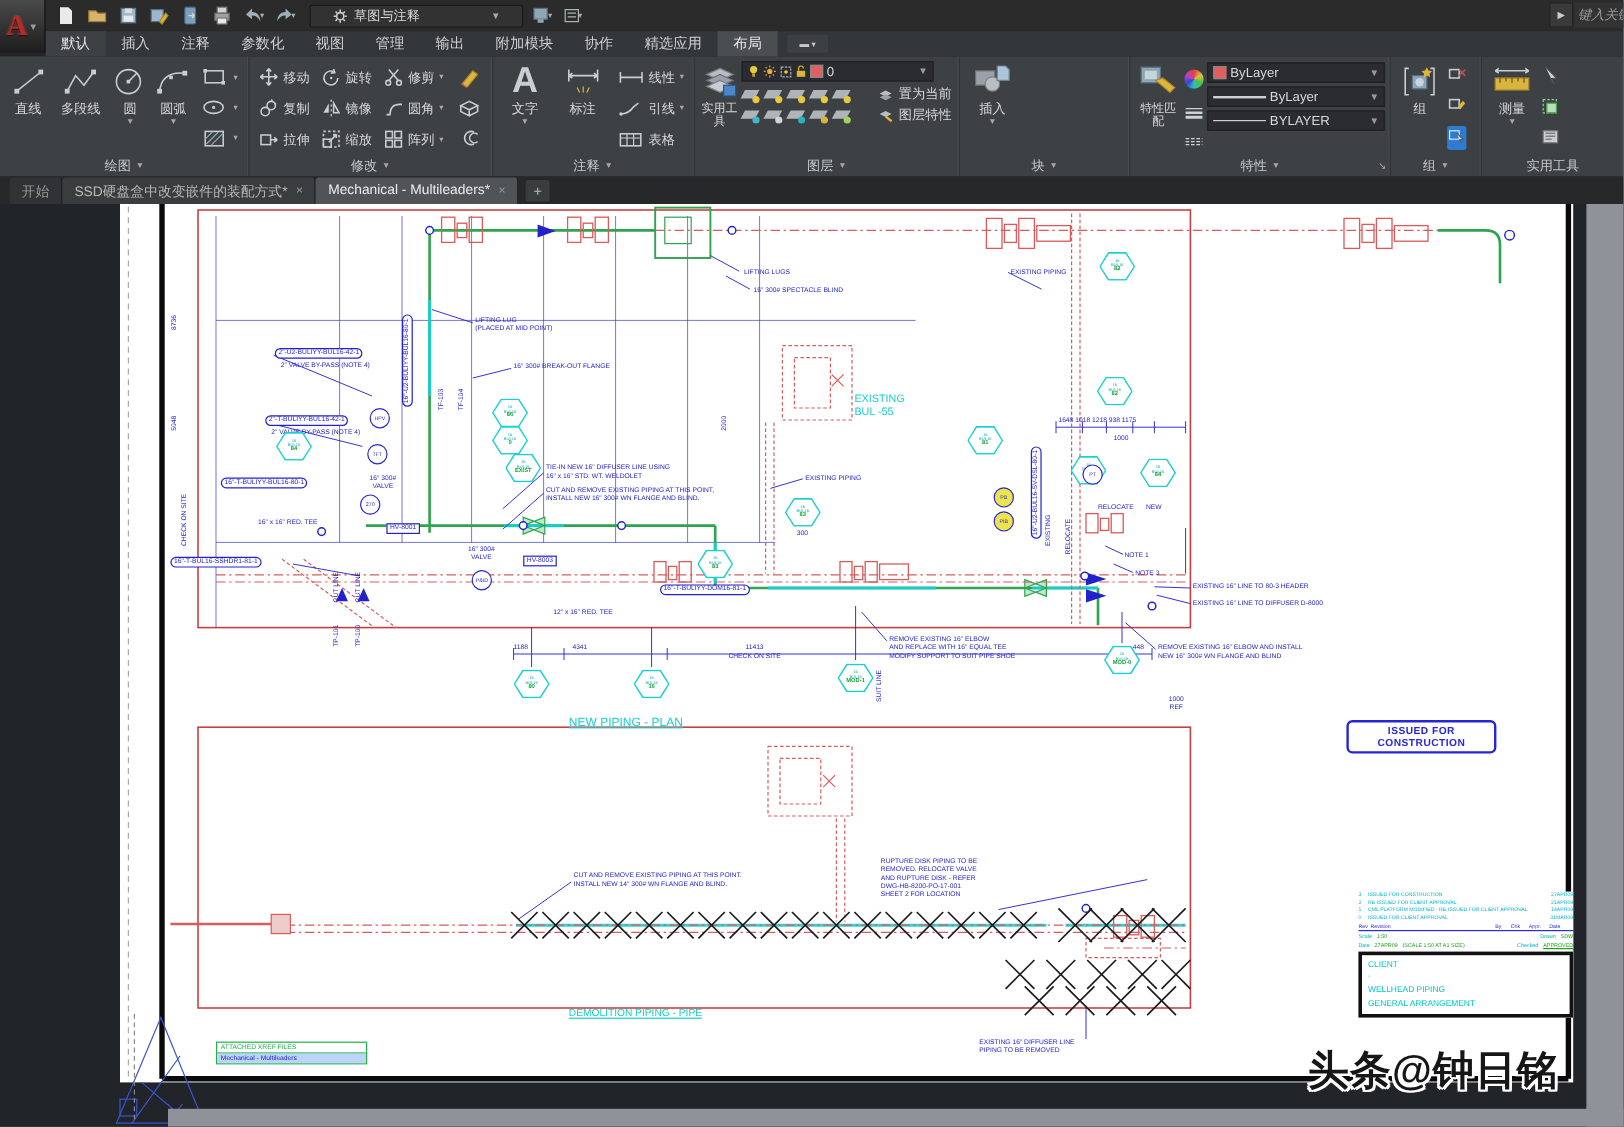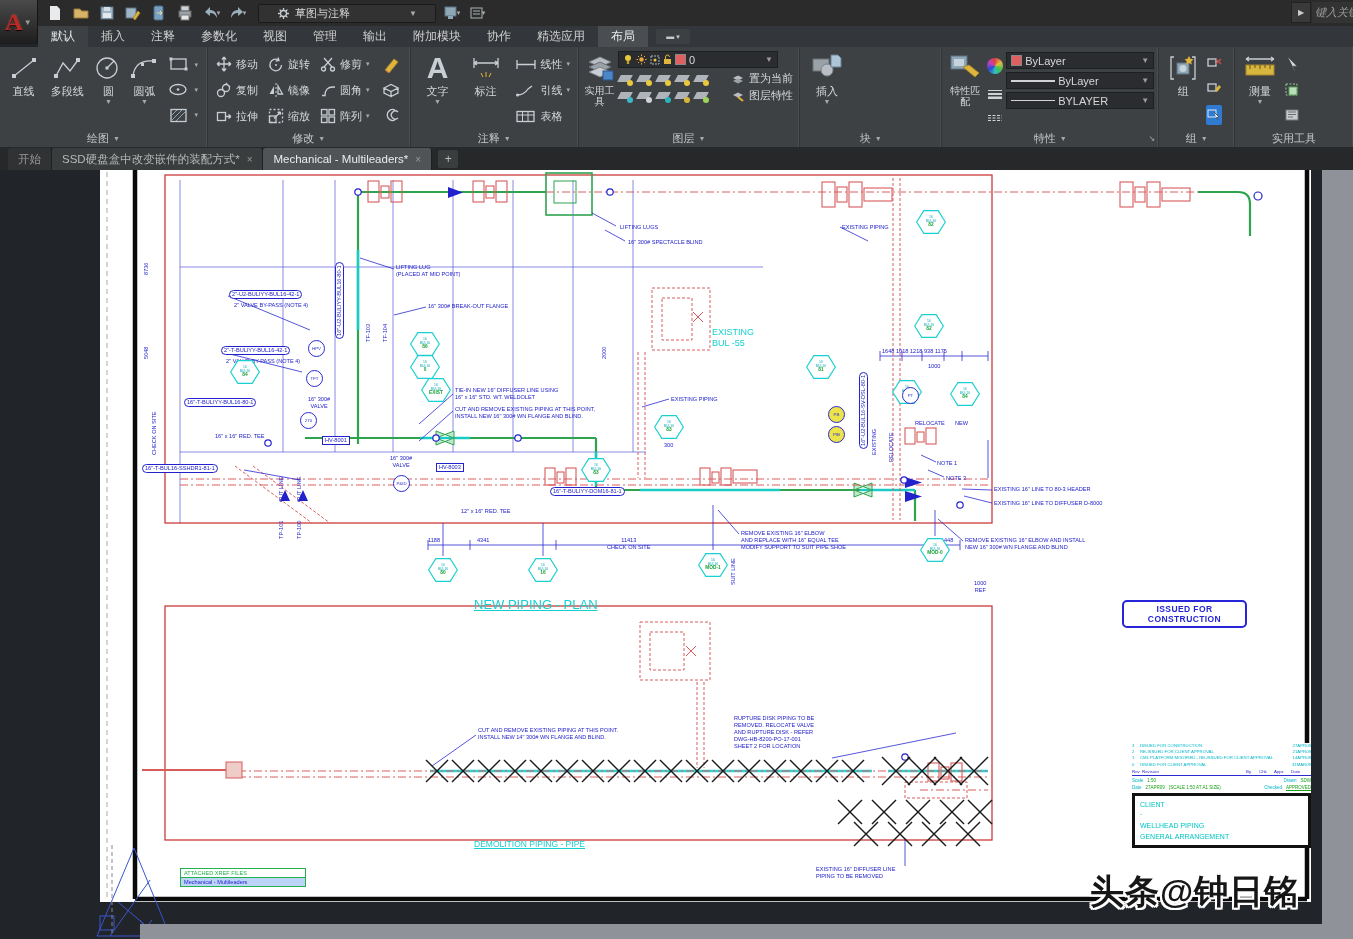--- a/index.html
+++ b/index.html
@@ -1010,21 +1010,21 @@
     <div class="note r" style="left: 389px; top: 335px;">TF-104</div>
     <div class="note r" style="left: 737px; top: 578px;">SUIT LINE</div>
     <div class="note r" style="left: 878px; top: 448px;">EXISTING</div>
     <div class="note r" style="left: 895px; top: 455px;">RELOCATE</div>
     <div class="note b" style="left: 322px; top: 436px;">HV-8001</div>
     <div class="note b" style="left: 436px; top: 463px;">HV-8003</div>
     <div class="note ctr" style="left: 974px; top: 580px;">1000
 REF</div>
     <div class="note c" style="left: 712px; top: 327px; font-size: 9px;">EXISTING
 BUL -55</div>
-    <div class="note c u" style="left: 474px; top: 597px; font-size: 13px;">NEW PIPING - PLAN</div>
+    <div class="note c u" style="left: 474px; top: 597px; font-size: 10px;">NEW PIPING - PLAN</div>
     <div class="note c u" style="left: 474px; top: 839px; font-size: 8.5px;">DEMOLITION PIPING - PIPE</div>
     <div class="hex" style="left: 230px; top: 360px;">
       <span class="o"></span>
       <span class="i">
         <span class="l1">16</span>
         <span class="l2">BUL16</span>
         <span class="v">84</span>
       </span>
     </div>
     <div class="hex" style="left: 410px; top: 332px;">

